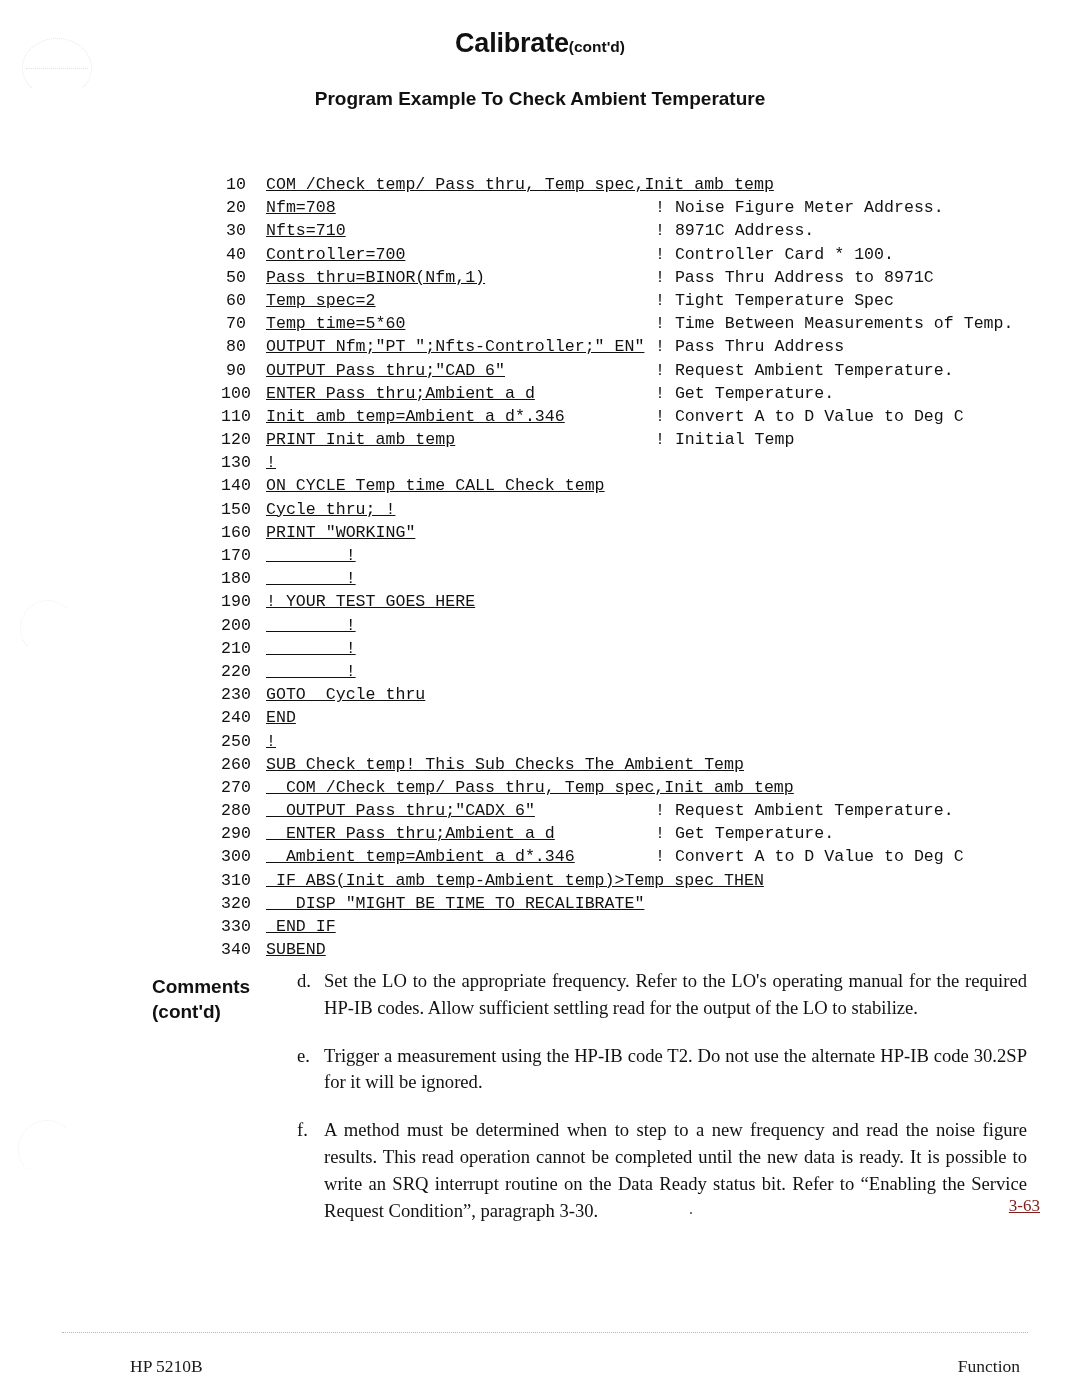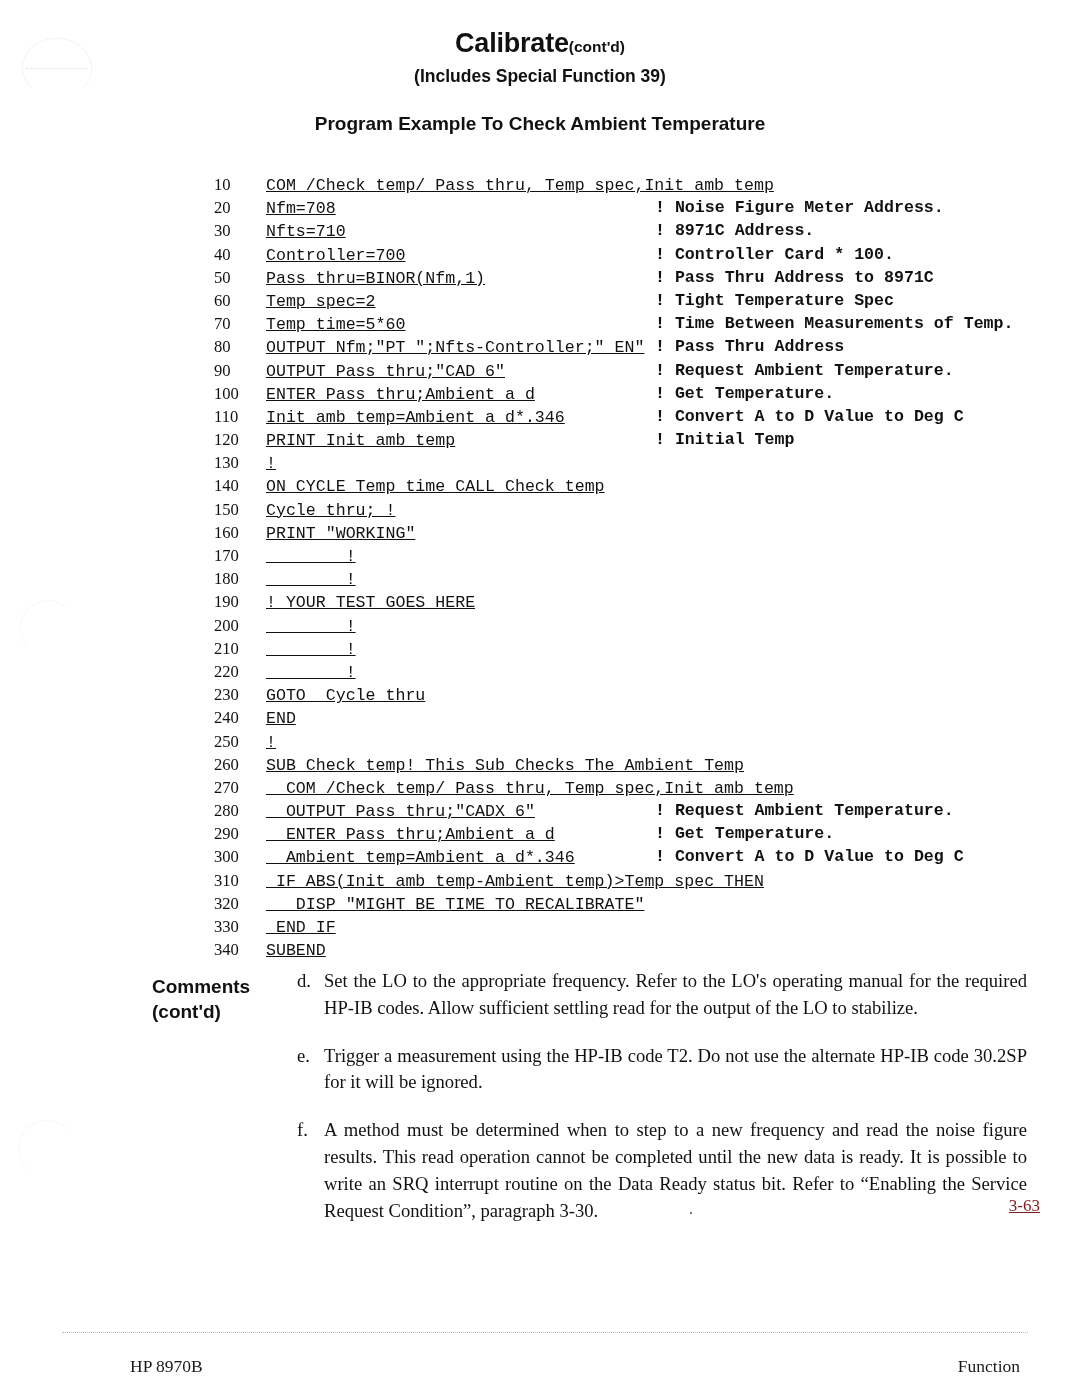--- a/index.html
+++ b/index.html
@@ -87,36 +87,34 @@
   }
   .code-row {
     display: block;
     height: 23.2px;
     position: relative;
     white-space: pre;
   }
   .lineno {
     display: inline-block;
     width: 44px;
-    text-align: left;
-    white-space: pre;
-    font-family: Liberation Serif, serif;
+    text-align: center;
+    white-space: pre;
   }
   .codetext {
     display: inline-block;
     margin-left: 8px;
     white-space: pre;
     text-decoration: underline;
   }
   .rowcomment {
     position: absolute;
     left: 441px;
     top: 0;
     white-space: pre;
-    font-weight: bold;
   }
 
   
   .comments-block {
     position: absolute;
     left: 0;
     top: 968px;
     width: 1080px;
   }
   .comments-label {
@@ -201,21 +199,20 @@
 <div class="page">
 
   <div class="ring-mark ring-1"></div>
   <div class="ring-mark ring-2"></div>
   <div class="ring-mark ring-3"></div>
 
   <div class="header">
     <div class="title-line title-main">
       <span>Calibrate</span><span class="title-contd">(cont'd)</span>
     </div>
-    <div class="subtitle">(Includes Special Function 39)</div>
     <div class="proglabel">Program Example To Check Ambient Temperature</div>
   </div>
 
   <div class="listing" id="listing"><span class="code-row"><span class="lineno">10</span><span class="codetext">COM /Check_temp/ Pass_thru, Temp_spec,Init_amb_temp</span></span><span class="code-row"><span class="lineno">20</span><span class="codetext">Nfm=708</span><span class="rowcomment">! Noise Figure Meter Address.</span></span><span class="code-row"><span class="lineno">30</span><span class="codetext">Nfts=710</span><span class="rowcomment">! 8971C Address.</span></span><span class="code-row"><span class="lineno">40</span><span class="codetext">Controller=700</span><span class="rowcomment">! Controller Card * 100.</span></span><span class="code-row"><span class="lineno">50</span><span class="codetext">Pass_thru=BINOR(Nfm,1)</span><span class="rowcomment">! Pass Thru Address to 8971C</span></span><span class="code-row"><span class="lineno">60</span><span class="codetext">Temp_spec=2</span><span class="rowcomment">! Tight Temperature Spec</span></span><span class="code-row"><span class="lineno">70</span><span class="codetext">Temp_time=5*60</span><span class="rowcomment">! Time Between Measurements of Temp.</span></span><span class="code-row"><span class="lineno">80</span><span class="codetext">OUTPUT Nfm;"PT ";Nfts-Controller;" EN"</span><span class="rowcomment">! Pass Thru Address</span></span><span class="code-row"><span class="lineno">90</span><span class="codetext">OUTPUT Pass_thru;"CAD 6"</span><span class="rowcomment">! Request Ambient Temperature.</span></span><span class="code-row"><span class="lineno">100</span><span class="codetext">ENTER Pass_thru;Ambient_a_d</span><span class="rowcomment">! Get Temperature.</span></span><span class="code-row"><span class="lineno">110</span><span class="codetext">Init_amb_temp=Ambient_a_d*.346</span><span class="rowcomment">! Convert A to D Value to Deg C</span></span><span class="code-row"><span class="lineno">120</span><span class="codetext">PRINT Init_amb_temp</span><span class="rowcomment">! Initial Temp</span></span><span class="code-row"><span class="lineno">130</span><span class="codetext">!</span></span><span class="code-row"><span class="lineno">140</span><span class="codetext">ON CYCLE Temp_time CALL Check_temp</span></span><span class="code-row"><span class="lineno">150</span><span class="codetext">Cycle_thru; !</span></span><span class="code-row"><span class="lineno">160</span><span class="codetext">PRINT "WORKING"</span></span><span class="code-row"><span class="lineno">170</span><span class="codetext">        !</span></span><span class="code-row"><span class="lineno">180</span><span class="codetext">        !</span></span><span class="code-row"><span class="lineno">190</span><span class="codetext">! YOUR TEST GOES HERE</span></span><span class="code-row"><span class="lineno">200</span><span class="codetext">        !</span></span><span class="code-row"><span class="lineno">210</span><span class="codetext">        !</span></span><span class="code-row"><span class="lineno">220</span><span class="codetext">        !</span></span><span class="code-row"><span class="lineno">230</span><span class="codetext">GOTO  Cycle_thru</span></span><span class="code-row"><span class="lineno">240</span><span class="codetext">END</span></span><span class="code-row"><span class="lineno">250</span><span class="codetext">!</span></span><span class="code-row"><span class="lineno">260</span><span class="codetext">SUB Check_temp! This Sub Checks The Ambient Temp</span></span><span class="code-row"><span class="lineno">270</span><span class="codetext">  COM /Check_temp/ Pass_thru, Temp_spec,Init_amb_temp</span></span><span class="code-row"><span class="lineno">280</span><span class="codetext">  OUTPUT Pass_thru;"CADX 6"</span><span class="rowcomment">! Request Ambient Temperature.</span></span><span class="code-row"><span class="lineno">290</span><span class="codetext">  ENTER Pass_thru;Ambient_a_d</span><span class="rowcomment">! Get Temperature.</span></span><span class="code-row"><span class="lineno">300</span><span class="codetext">  Ambient_temp=Ambient_a_d*.346</span><span class="rowcomment">! Convert A to D Value to Deg C</span></span><span class="code-row"><span class="lineno">310</span><span class="codetext"> IF ABS(Init_amb_temp-Ambient_temp)&gt;Temp_spec THEN</span></span><span class="code-row"><span class="lineno">320</span><span class="codetext">   DISP "MIGHT BE TIME TO RECALIBRATE"</span></span><span class="code-row"><span class="lineno">330</span><span class="codetext"> END IF</span></span><span class="code-row"><span class="lineno">340</span><span class="codetext">SUBEND</span></span></div>
 
   <div class="comments-block">
     <div class="comments-label">
       <div>Comments</div>
       <div>(cont'd)</div>
     </div>
@@ -233,17 +230,17 @@
           <span class="ptext">A method must be determined when to step to a new frequency and read the noise figure results. This read operation cannot be completed until the new data is ready. It is possible to write an SRQ interrupt routine on the Data Ready status bit. Refer to “Enabling the Service Request Condition”, paragraph 3-30.</span>
         </div>
       </div>
   </div>
 
   <div class="stray-dot"></div>
   <div class="pagenum">3-63</div>
 
   <div class="footer-rule"></div>
   <div class="footer">
-    <div>HP 8970B</div>
+    <div>HP 5210B</div>
     <div>Function</div>
   </div>
 
 </div>
 
 </body></html>

